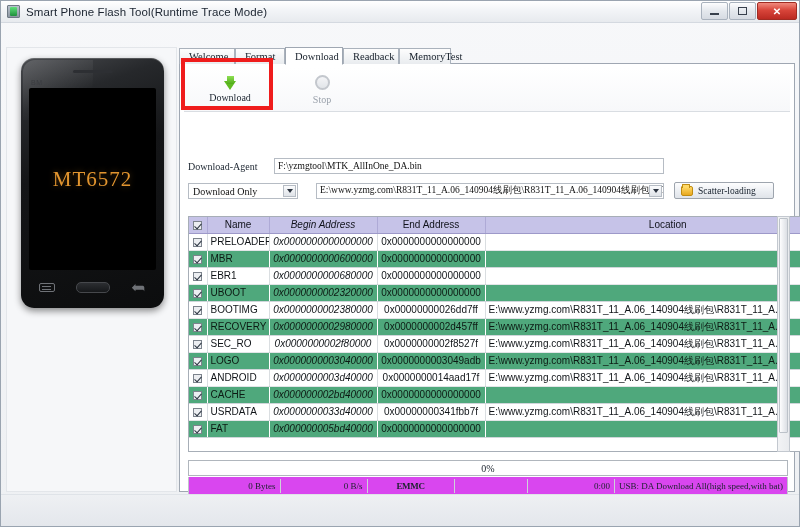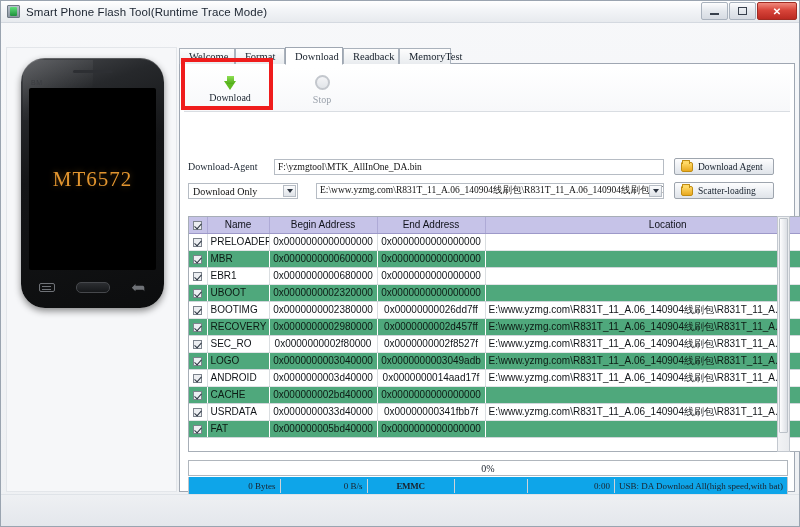--- a/index.html
+++ b/index.html
@@ -56,21 +56,21 @@
     display:flex; align-items:center; padding-left:10px; gap:19px;
   }
   .menu-item{ font-size:11.5px; color:#1b2430; padding:2px 3px; cursor:default;}
   
   .phone-panel{
     position:absolute; left:5px; top:46px; width:171px; height:445px;
     background:#f6f7f9; border:1px solid #e3e6ea;
   }
   .phone{
     position:absolute; left:14px; top:10px; width:143px; height:250px;
-    border-radius:24px;
+    border-radius:13px;
     background:linear-gradient(160deg,#4a4c50 0%,#26282b 18%,#141517 42%,#0c0d0e 100%);
     box-shadow:0 3px 7px rgba(0,0,0,.45), inset 0 1px 0 rgba(255,255,255,.18);
   }
   .phone-gloss{
     position:absolute; left:2px; top:2px; width:70px; height:60px;
     background:linear-gradient(150deg,rgba(255,255,255,.14),rgba(255,255,255,0) 70%);
     border-radius:12px 0 40px 0;
   }
   .phone-speaker{
     position:absolute; left:52px; top:12px; width:40px; height:3px;
@@ -202,21 +202,21 @@
   .ck{
     width:9px;height:9px;border:1px solid #7c838c;background:#eceef1;
     display:inline-block;position:relative;vertical-align:middle;
   }
   .ck:after{
     content:"";position:absolute;left:2px;top:0px;width:3px;height:6px;
     border:solid #2b3440;border-width:0 1.4px 1.4px 0;transform:rotate(42deg);
   }
   .c-ck{ width:18px; text-align:center; }
   .c-name{ width:62px; }
-  .c-begin{ width:108px; text-align:center; }
+  .c-begin{ width:108px; text-align:center;font-style:italic; }
   .c-end{ width:108px; text-align:center; }
   .c-loc{ width:auto; }
   
   .vscroll{
     position:absolute; right:4px; top:152px; width:13px; height:236px;
     background:linear-gradient(90deg,#f2f3f5,#e9ebee);
     border:1px solid #c3c8cf;
   }
   .vthumb{
     position:absolute; left:1px; top:1px; width:9px; height:215px;
@@ -225,21 +225,21 @@
   }
   
   .progress{
     position:absolute; left:8px; top:396px; width:600px; height:16px;
     border:1px solid #b0b6bd; background:#fff;
     display:flex; align-items:center; justify-content:center;
     font-family:"Liberation Serif", serif; font-size:10px; color:#1a222c;
   }
   .statusbar{
     position:absolute; left:8px; top:413px; width:600px; height:18px;
-    border:1px solid #c0c5cb; border-top:none; background:#0ea5e9;
+    border:1px solid #c0c5cb; border-top:none; background:#d946ef;
     display:flex; align-items:center;
     font-family:"Liberation Serif", serif; font-size:9px; color:#1a222c;
   }
   .sb-cell{ height:14px; display:flex; align-items:center; justify-content:center;
             border-right:1px solid #cdd2d8; padding:0 4px; white-space:nowrap;}
   .sb-cell.bold{ font-weight:bold; letter-spacing:-.3px;}
   .sb-cell.last{ border-right:none; }
   
   .bottom-edge{
     position:absolute; left:0; bottom:0; width:798px; height:32px;
@@ -304,24 +304,20 @@
           <div class="stop-circle"></div>
           <div class="lbl">Stop</div>
         </div>
       </div>
       <div class="redbox"></div>
 
       <div class="frow" style="left:8px; top:80px; width:600px;">
         <div class="flabel" style="width:86px;">Download-Agent</div>
         <div class="finput" style="width:390px;">F:\yzmgtool\MTK_AllInOne_DA.bin</div>
         <div style="width:10px;"></div>
-        <div class="fbtn" style="width:100px;">
-          <span class="folder"></span>
-          <span>Download Agent</span>
-        </div>
       </div>
 
       <div class="frow" style="left:8px; top:104px; width:600px;">
         <div class="flabel" style="width:128px;">Scatter-loading File</div>
         <div class="finput combo" style="width:348px;">
           <span>E:\www.yzmg.com\R831T_11_A.06_140904线刷包\R831T_11_A.06_140904线刷包\MT6586_Andr</span>
           <span class="carrow">
               <i></i>
             </span>
         </div>

